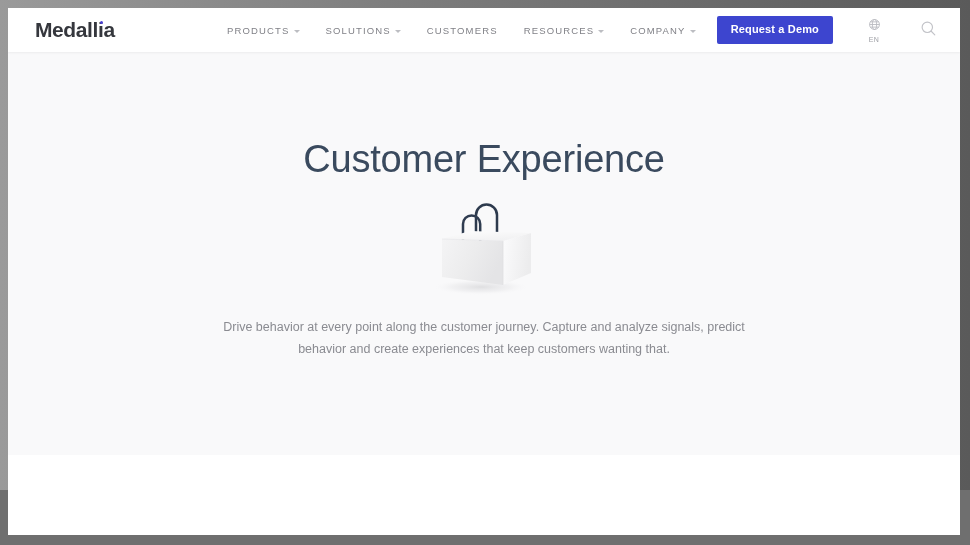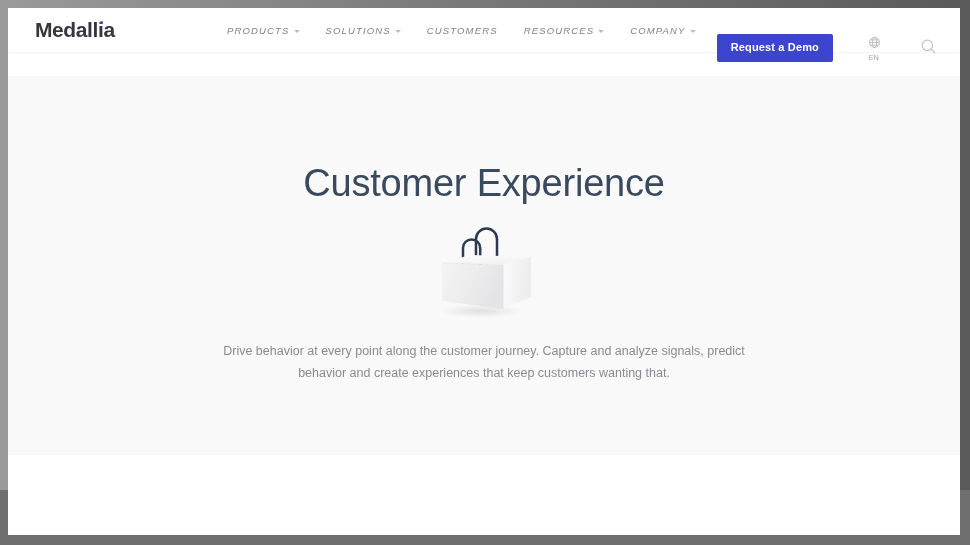--- a/index.html
+++ b/index.html
@@ -63,21 +63,20 @@
   }
 
   .main-nav {
     position: absolute;
     left: 206px;
     top: 0;
     height: 44px;
     display: flex;
     align-items: center;
     gap: 0px;
-    font-style: italic;
   }
   .nav-item {
     display: flex;
     align-items: center;
     gap: 4px;
     padding: 0 13px;
     font-size: 9.5px;
     letter-spacing: 1.15px;
     color: #808187;
     text-transform: uppercase;
@@ -94,21 +93,20 @@
   }
 
   .header-right {
     position: absolute;
     right: 22px;
     top: 0;
     height: 44px;
     display: flex;
     align-items: center;
     gap: 12px;
-    margin-top: 18px;
   }
   .demo-btn {
     background: #3d45cf;
     color: #ffffff;
     font-size: 11px;
     font-weight: bold;
     letter-spacing: 0.15px;
     border: none;
     border-radius: 2px;
     padding: 8px 14px 9px;
@@ -147,21 +145,20 @@
   }
 
   
   .hero {
     position: absolute;
     left: 0;
     top: 44px;
     width: 952px;
     height: 403px;
     background: #f9f9fa;
-    margin-top: 24px;
   }
 
   .hero-title {
     position: absolute;
     top: 85px;
     left: 0;
     width: 952px;
     text-align: center;
     font-size: 38px;
     font-weight: 300;

